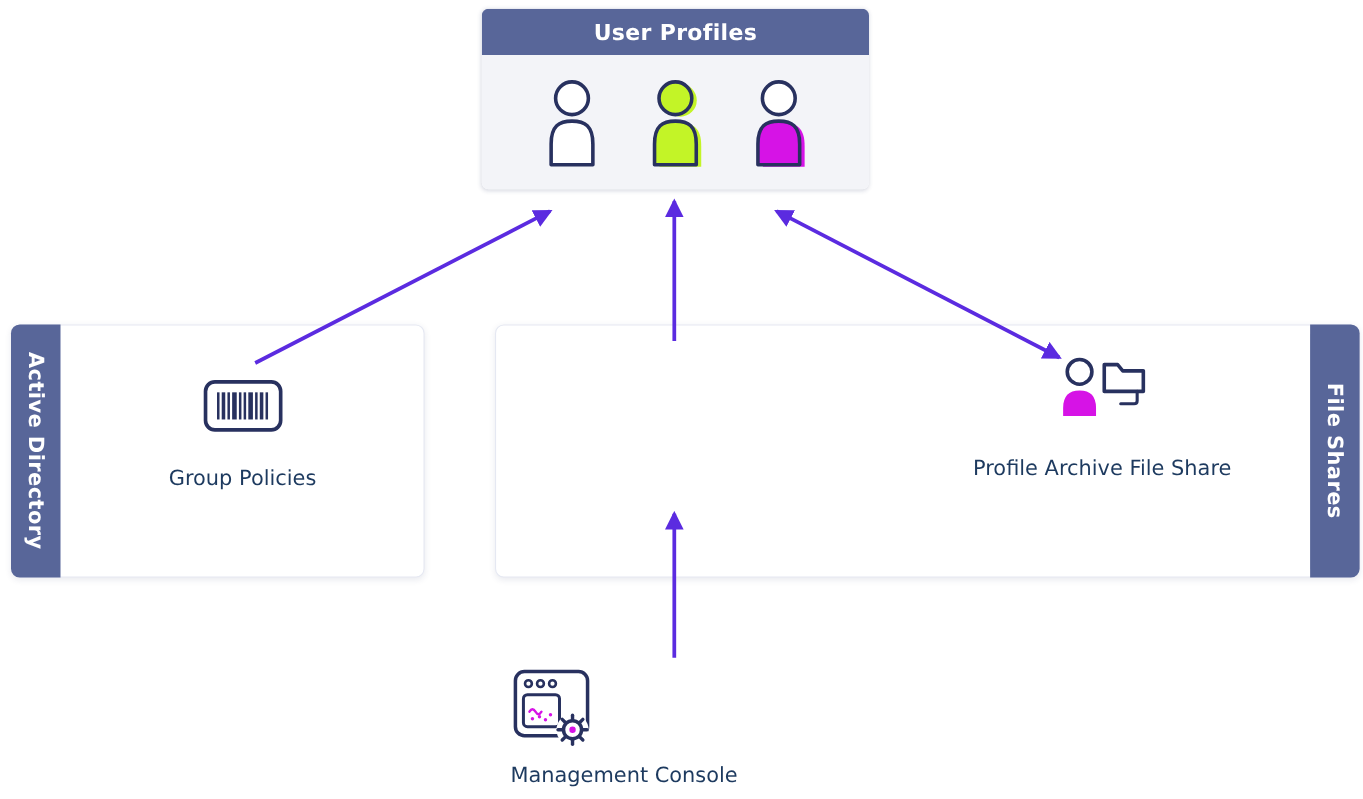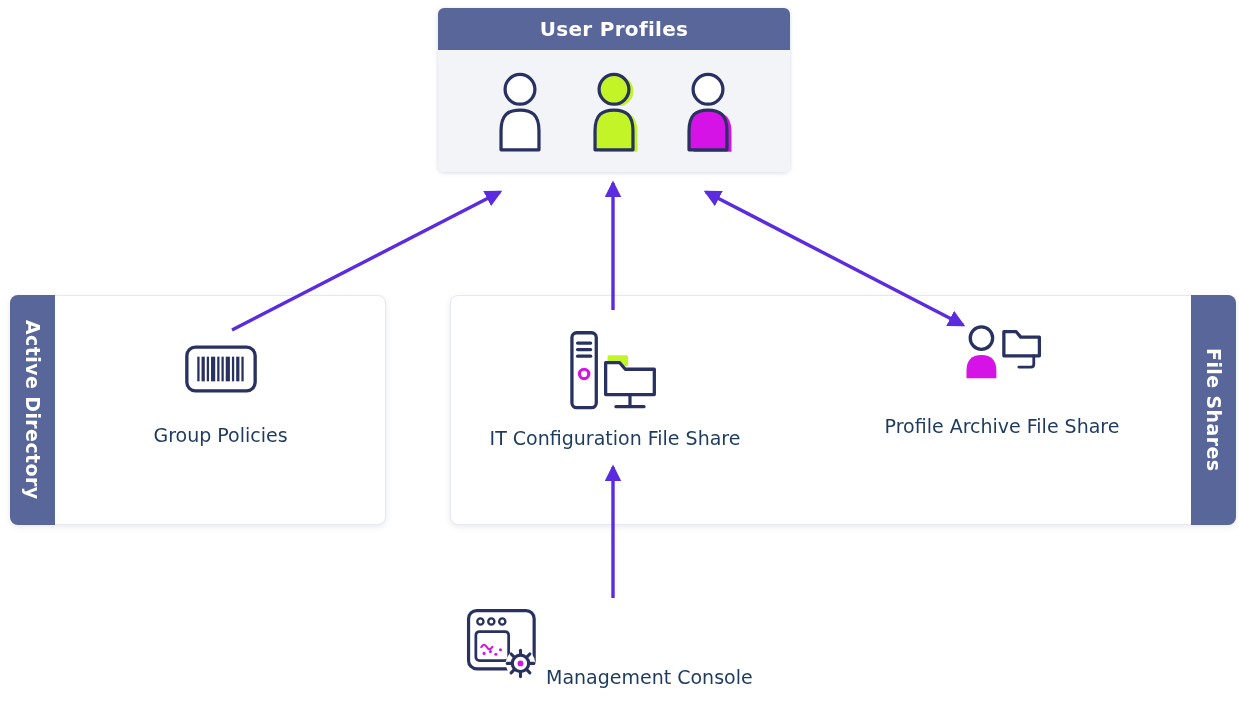--- a/index.html
+++ b/index.html
@@ -41,21 +41,21 @@
   .node-label { font-size:19px; font-weight:500; color:var(--text,#1d3a5f); white-space:nowrap; text-align:center; }
 
   .item-gp { left:45px; right:0; top:48px; }
   .item-gp .node-label { margin-top:30px; }
   .item-it { left:14px; width:300px; top:33px; }
   .item-it .node-label { margin-top:10px; }
   .item-pa { left:401px; width:300px; top:26px; }
   .item-pa .node-label { margin-top:16px; }
 
   .console-node { position:absolute; left:464px; top:606px; width:300px;
-    display:flex; flex-direction:row; align-items:flex-end; }
+    display:flex; flex-direction:column; align-items:flex-start; }
   .console-node .node-label { margin-top:6px; }
 
   
   .ic { stroke:var(--navy,#28315f); stroke-width:3.5; fill:#fff; stroke-linecap:round; stroke-linejoin:round; }
   .ic-thin { stroke-width:3; }
   .ln { stroke:var(--navy,#28315f); stroke-width:3.4; stroke-linecap:round; }
   .ln-n { stroke:var(--navy,#28315f); stroke-width:3; stroke-linecap:round; fill:none; }
   .bars rect { fill:var(--navy,#28315f); }
   .ring { stroke:var(--magenta,#d613e6); stroke-width:3.4; fill:#fff; }
   .limepatch { fill:var(--lime,#c3f427); }
@@ -127,34 +127,20 @@
       </svg>
       <div class="node-label">Group Policies</div>
     </div>
   </div>
 
   <div class="panel panel-fs">
     <div class="side-strip strip-right">
       <span class="strip-text">File Shares</span>
     </div>
 
-    <div class="node-item item-it">
-      <svg viewBox="0 0 104 94" width="98" height="88">
-        <rect class="ic" x="6" y="4" width="26" height="80" rx="5"></rect>
-        <line class="ln" x1="12" y1="15" x2="26" y2="15"></line>
-        <line class="ln" x1="12" y1="22" x2="26" y2="22"></line>
-        <line class="ln" x1="12" y1="29" x2="26" y2="29"></line>
-        <circle class="ring" cx="19" cy="48" r="5"></circle>
-        <rect class="limepatch" x="44" y="28" width="22" height="12" rx="2"></rect>
-        <path class="ic" d="M42 70 V36 h15 l6 7 h31 v27 Z"></path>
-        <line class="ln" x1="68" y1="71" x2="68" y2="82"></line>
-        <line class="ln" x1="53" y1="83" x2="83" y2="83"></line>
-      </svg>
-      <div class="node-label">IT Configuration File Share</div>
-    </div>
 
     <div class="node-item item-pa">
       <svg viewBox="0 0 92 82" width="86" height="77">
         <path class="ic" d="M48 36 V10 h13 l5 6 h20 v20 Z"></path>
         <path class="ln-n" d="M80 36 v9 q0 3 -3 3 h-13"></path>
         <circle class="ic" cx="24" cy="17" r="12"></circle>
         <path class="magbody" d="M8 60 v-8 q0 -17 16 -17 q16 0 16 17 v8 Z"></path>
       </svg>
       <div class="node-label">Profile Archive File Share</div>
     </div>

